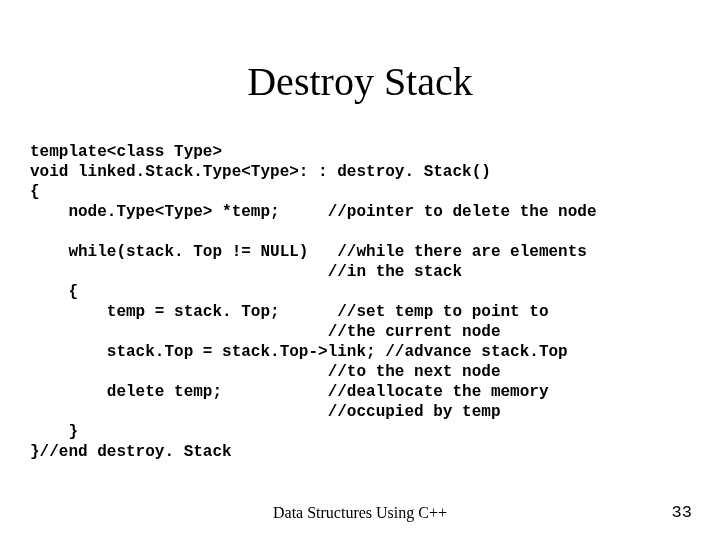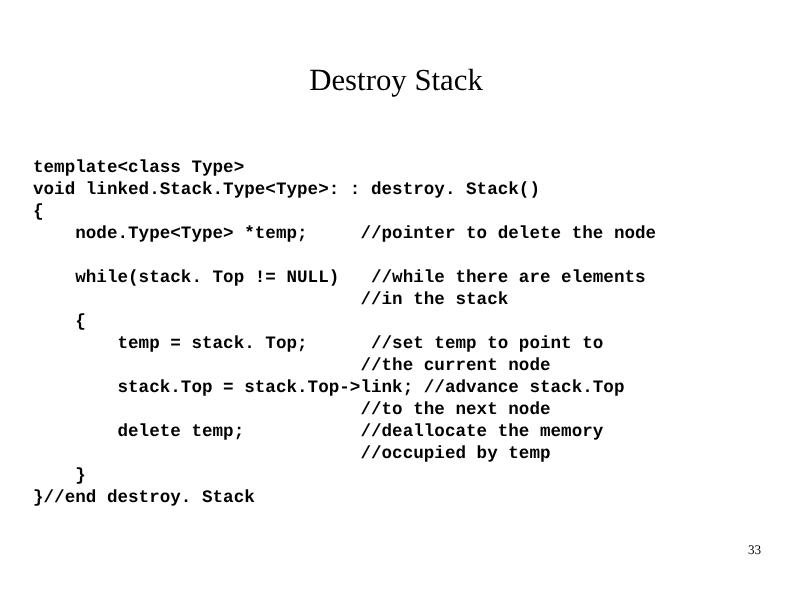--- a/index.html
+++ b/index.html
@@ -17,21 +17,21 @@
     width: 720px;
     height: 540px;
     box-sizing: border-box;
   }
   .title {
     position: absolute;
     top: 58px;
     left: 0;
     width: 720px;
     text-align: center;
-    font-size: 28px;
+    font-size: 40px;
     font-weight: 400;
     font-family: "Times New Roman", Times, serif;
   }
   .code {
     position: absolute;
     top: 142px;
     left: 30px;
     right: 24px;
     font-family: "Courier New", Courier, monospace;
     font-weight: bold;
@@ -43,24 +43,24 @@
     position: absolute;
     bottom: 18px;
     left: 0;
     width: 720px;
     text-align: center;
     font-size: 16px;
     font-family: "Times New Roman", Times, serif;
   }
   .page-num {
     position: absolute;
-    bottom: 32px;
+    bottom: 18px;
     right: 28px;
-    font-size: 12px;
-    font-family: Liberation Serif, serif;
+    font-size: 17px;
+    font-family: Liberation Mono, monospace;
   }
 </style>
 </head>
 <body>
 
 <div class="slide">
   <div class="title">Destroy Stack</div>
   <div class="code">template&lt;class Type&gt;
 void linked.Stack.Type&lt;Type&gt;: : destroy. Stack()
 {
@@ -70,14 +70,15 @@
                                //in the stack
     {
         temp = stack. Top;      //set temp to point to
                                //the current node
         stack.Top = stack.Top-&gt;link; //advance stack.Top
                                //to the next node
         delete temp;           //deallocate the memory
                                //occupied by temp
     }
 }//end destroy. Stack</div>
+  <div class="footer-text">Data Structures Using C++</div>
   <div class="page-num">33</div>
 </div>
 
 </body></html>

